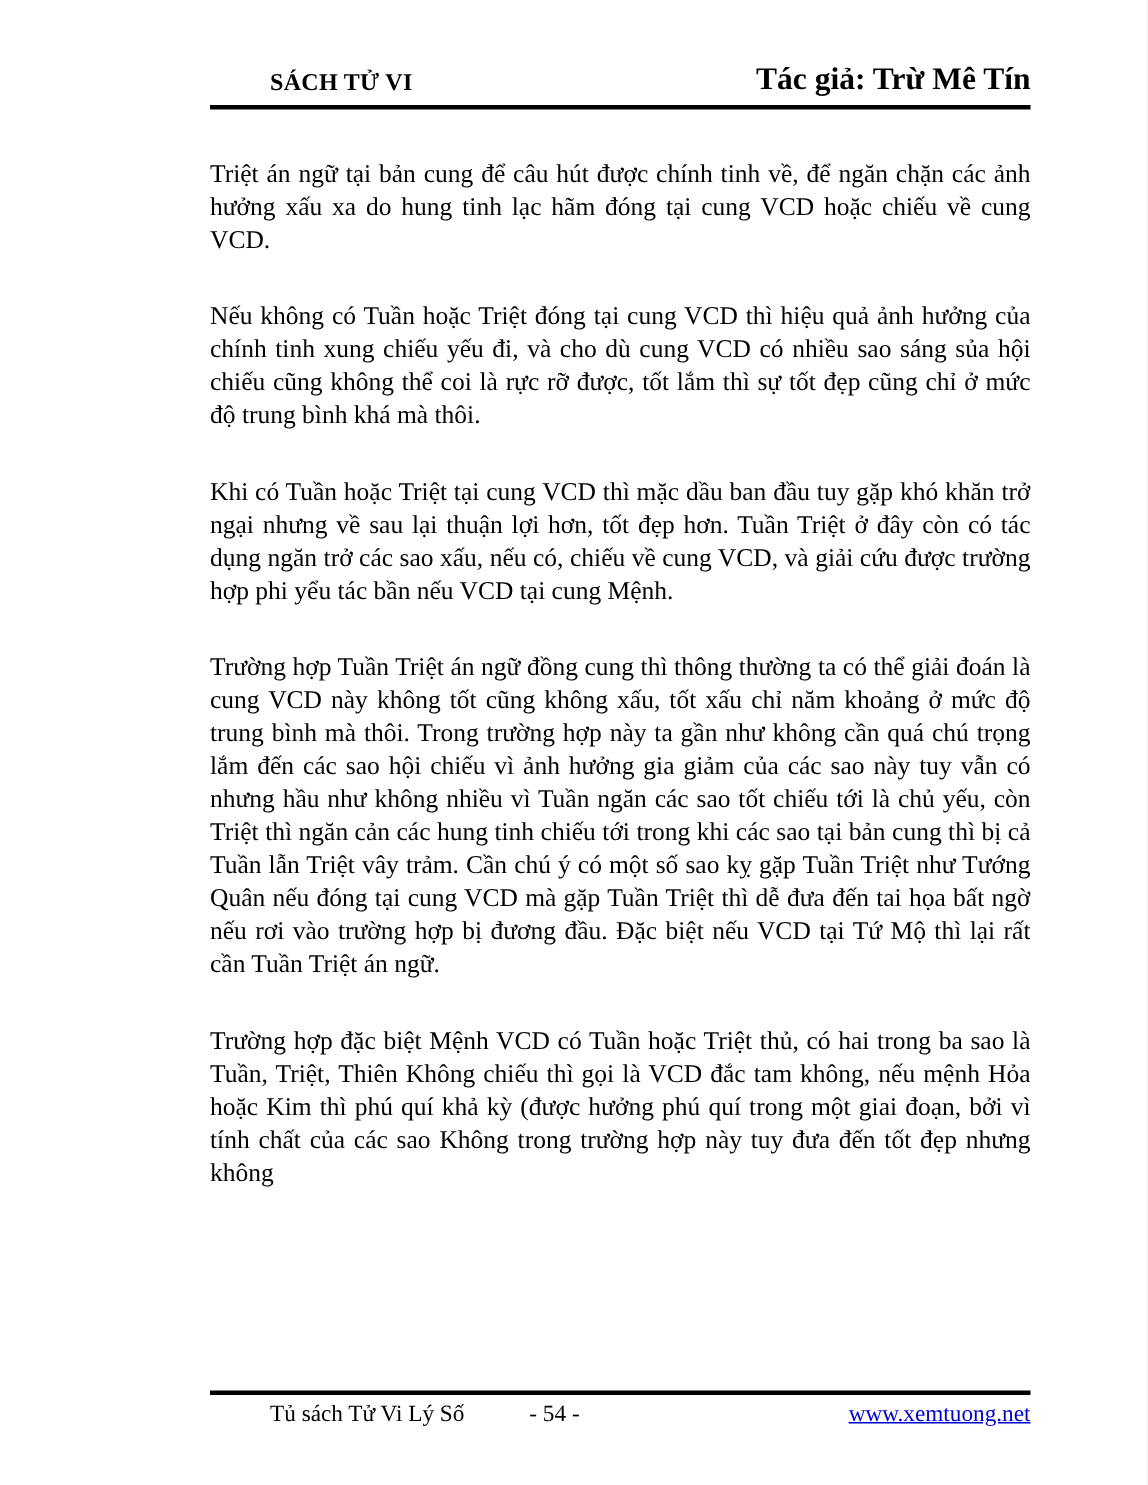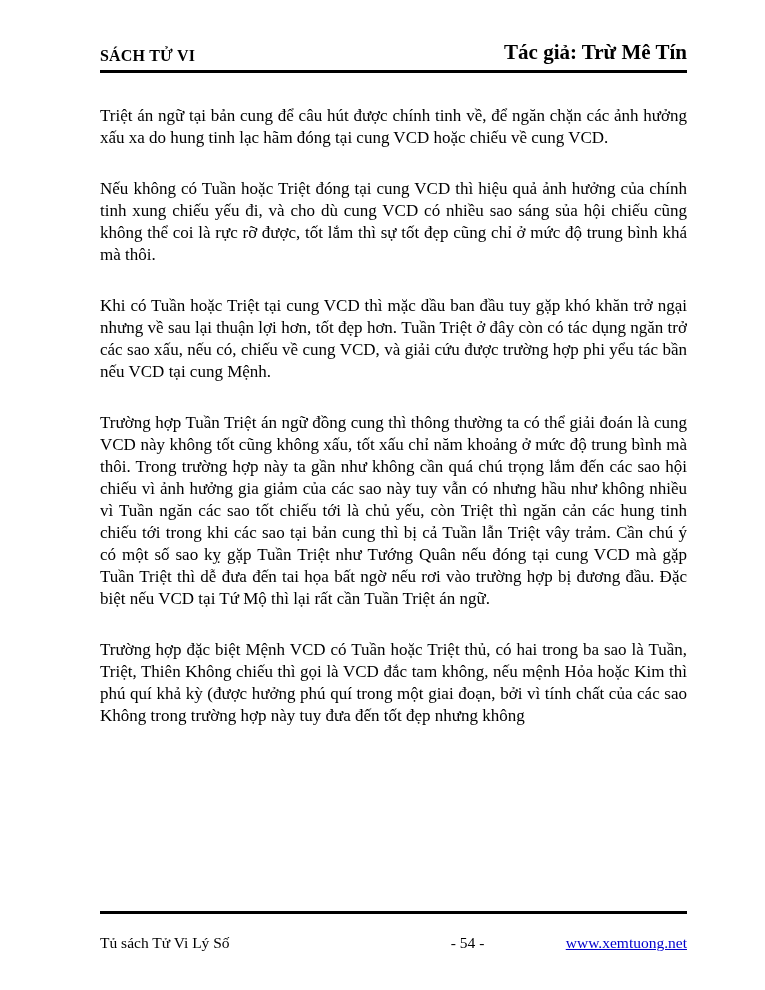--- a/index.html
+++ b/index.html
@@ -1,20 +1,20 @@
 <!DOCTYPE html>
 <html style="--link-color: #0000CC; --text-color: #000000; --bg-color: #ffffff;"><head>
 <meta charset="utf-8">
 <style>
   :root {
     --text-color: #000000;
     --link-color: #0000CC;
     --bg-color: #ffffff;
   }
-  * { box-sizing: border-box; }
+  * { box-sizing: border-box; margin-left: 40px; }
   html, body {
     margin: 0;
     padding: 0;
     background: #e8e8e8;
   }
   .page {
     width: 765px;
     height: 990px;
     margin: 0 auto;
     background: var(--bg-color);
@@ -50,28 +50,27 @@
   .document-body p {
     margin: 0 0 29px 0;
     font-size: 17px;
     line-height: 22px;
     text-align: justify;
     text-justify: inter-word;
   }
   .page-footer {
     flex: 0 0 auto;
     border-top: 3px solid #000;
-    padding-top: 20px;
+    padding-top: 4px;
     display: flex;
     align-items: baseline;
     font-size: 15.5px;
-    gap: 21px;
   }
   .footer-left { flex: 1; text-align: left; }
-  .footer-center { flex: 1; text-align: right; }
+  .footer-center { flex: 1; text-align: left; }
   .footer-right { flex: 1; text-align: right; }
   .footer-link {
     color: var(--link-color);
     text-decoration: underline;
     cursor: pointer;
   }
 </style>
 </head>
 <body>
 

